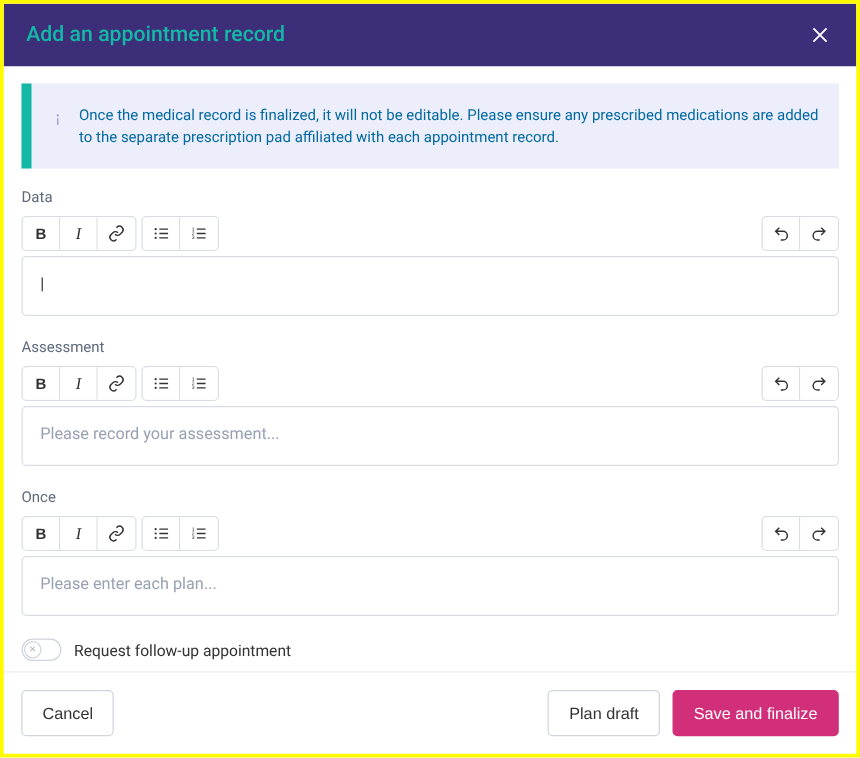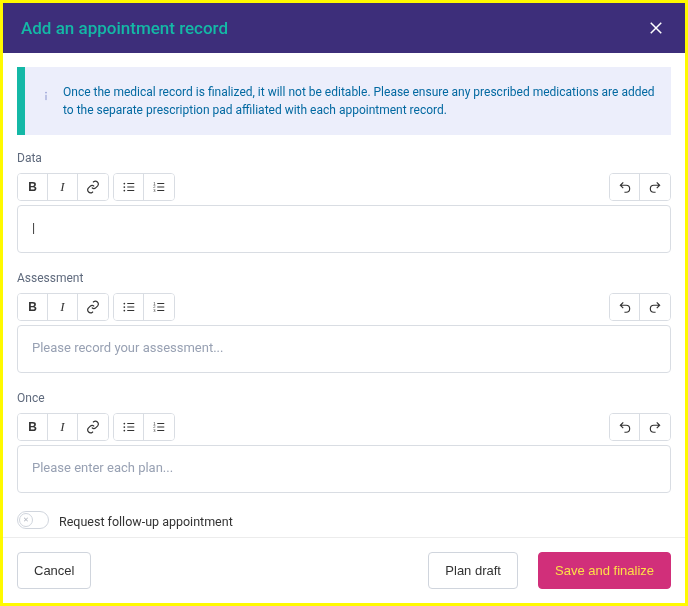--- a/index.html
+++ b/index.html
@@ -130,35 +130,35 @@
       justify-content: center;
       box-sizing: border-box;
     }
     .toggle-label { font-size: 12.5px; color: #333; }
     .modal-footer {
       border-top: 1px solid #ececec;
       margin-top: auto;
       padding: 14px;
       display: flex;
       align-items: center;
-      gap: 20px;
+      gap: 10px;
     }
     .btn {
       border: 1px solid #d0d5dd;
       background: #fff;
       padding: 10px 16px;
       font-size: 13px;
       border-radius: 4px;
       cursor: pointer;
       color: #333;
     }
     .btn-primary {
       background: #d12f7a;
       border-color: #d12f7a;
-      color: #fde047;
+      color: #ffffff;
       font-weight: 500;
     }
   </style>
 </head>
 <body>
 
 <svg width="0" height="0" style="position:absolute">
   <defs>
     <symbol id="i-link" viewBox="0 0 24 24">
         <path fill="none" stroke="currentColor" stroke-width="2" d="M10 13a5 5 0 0 0 7 0l3-3a5 5 0 0 0-7-7l-1 1M14 11a5 5 0 0 0-7 0l-3 3a5 5 0 0 0 7 7l1-1"></path>

